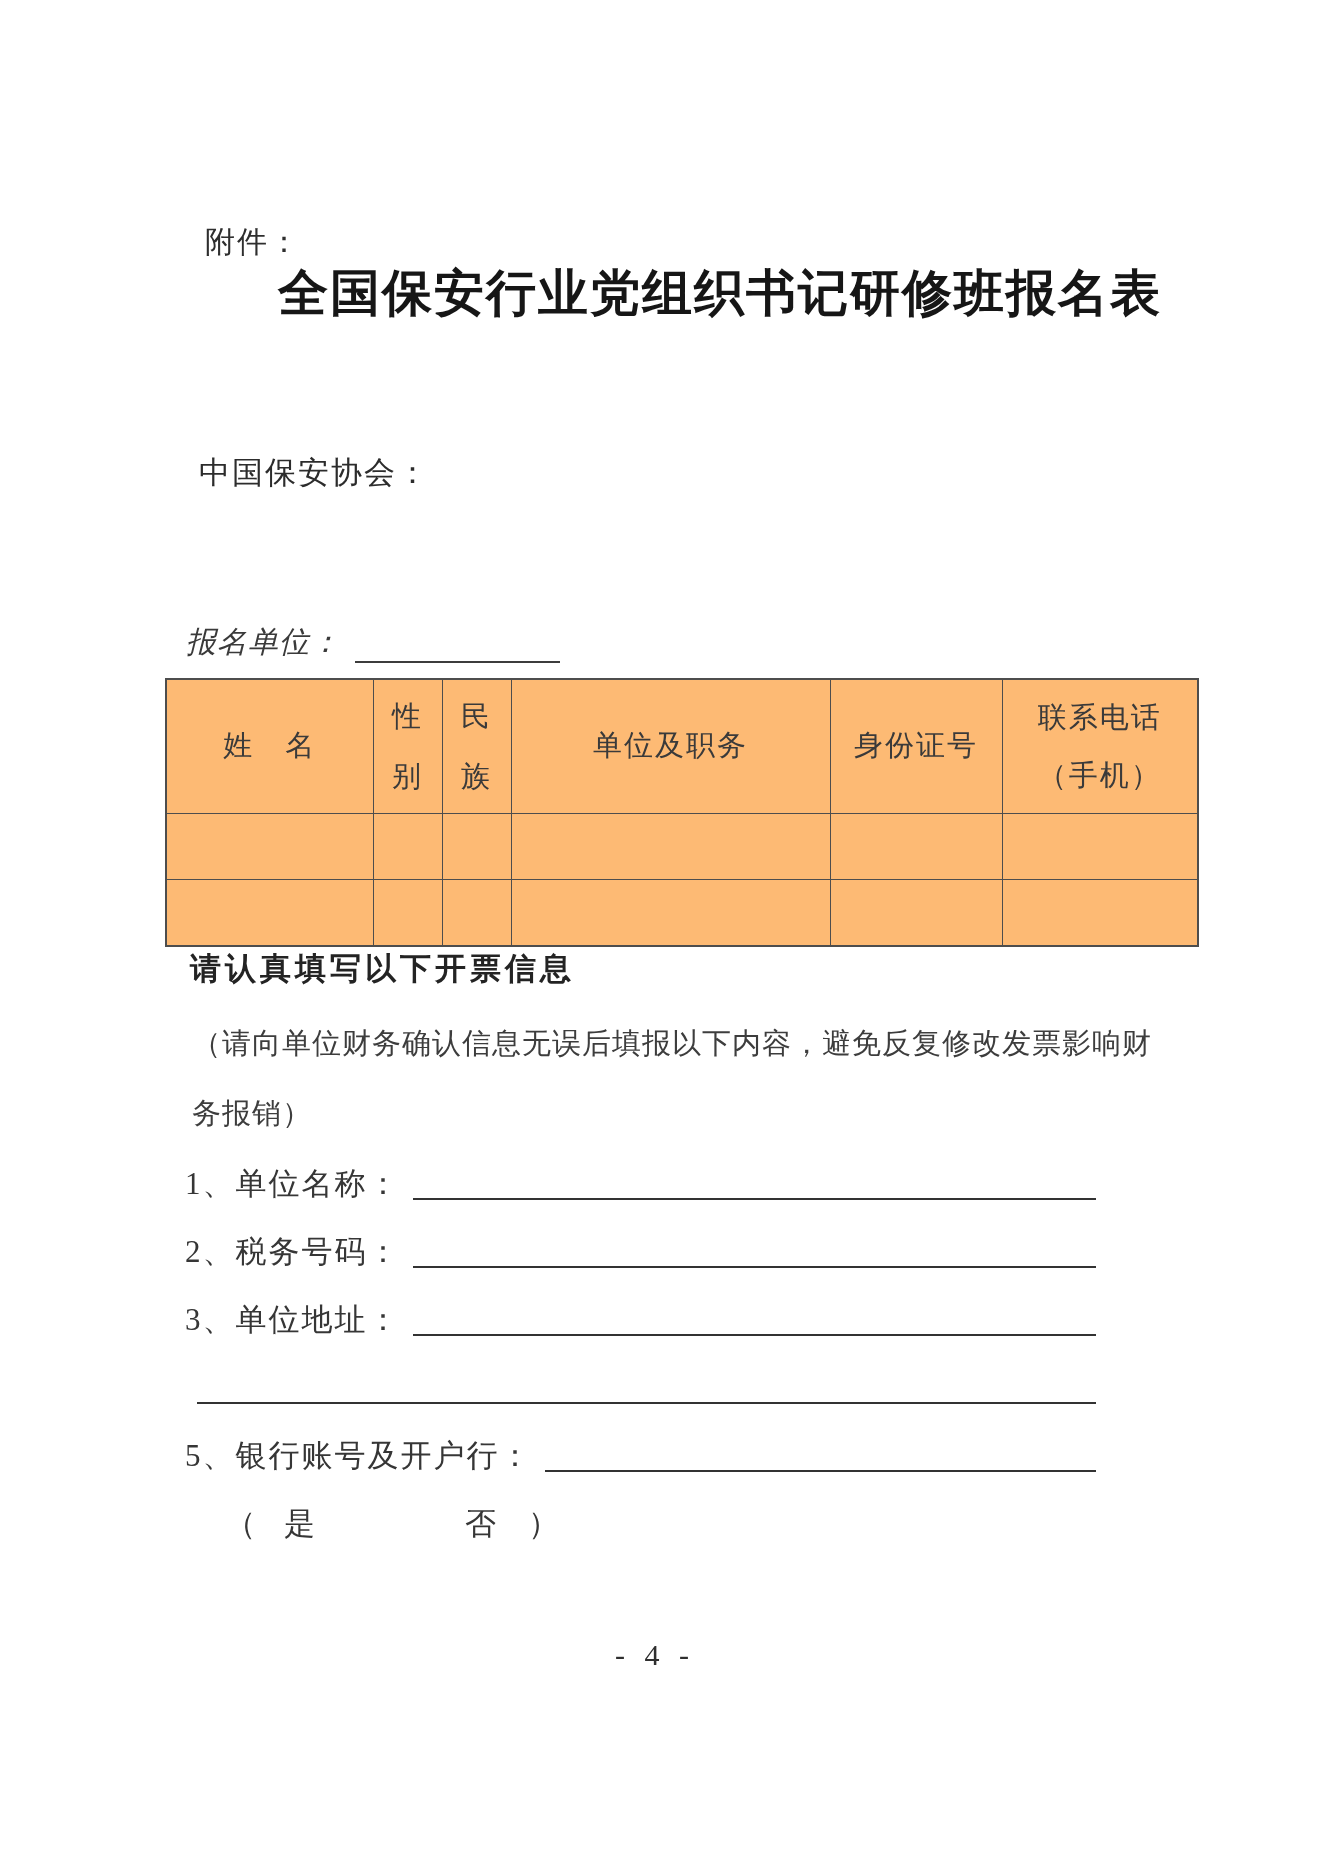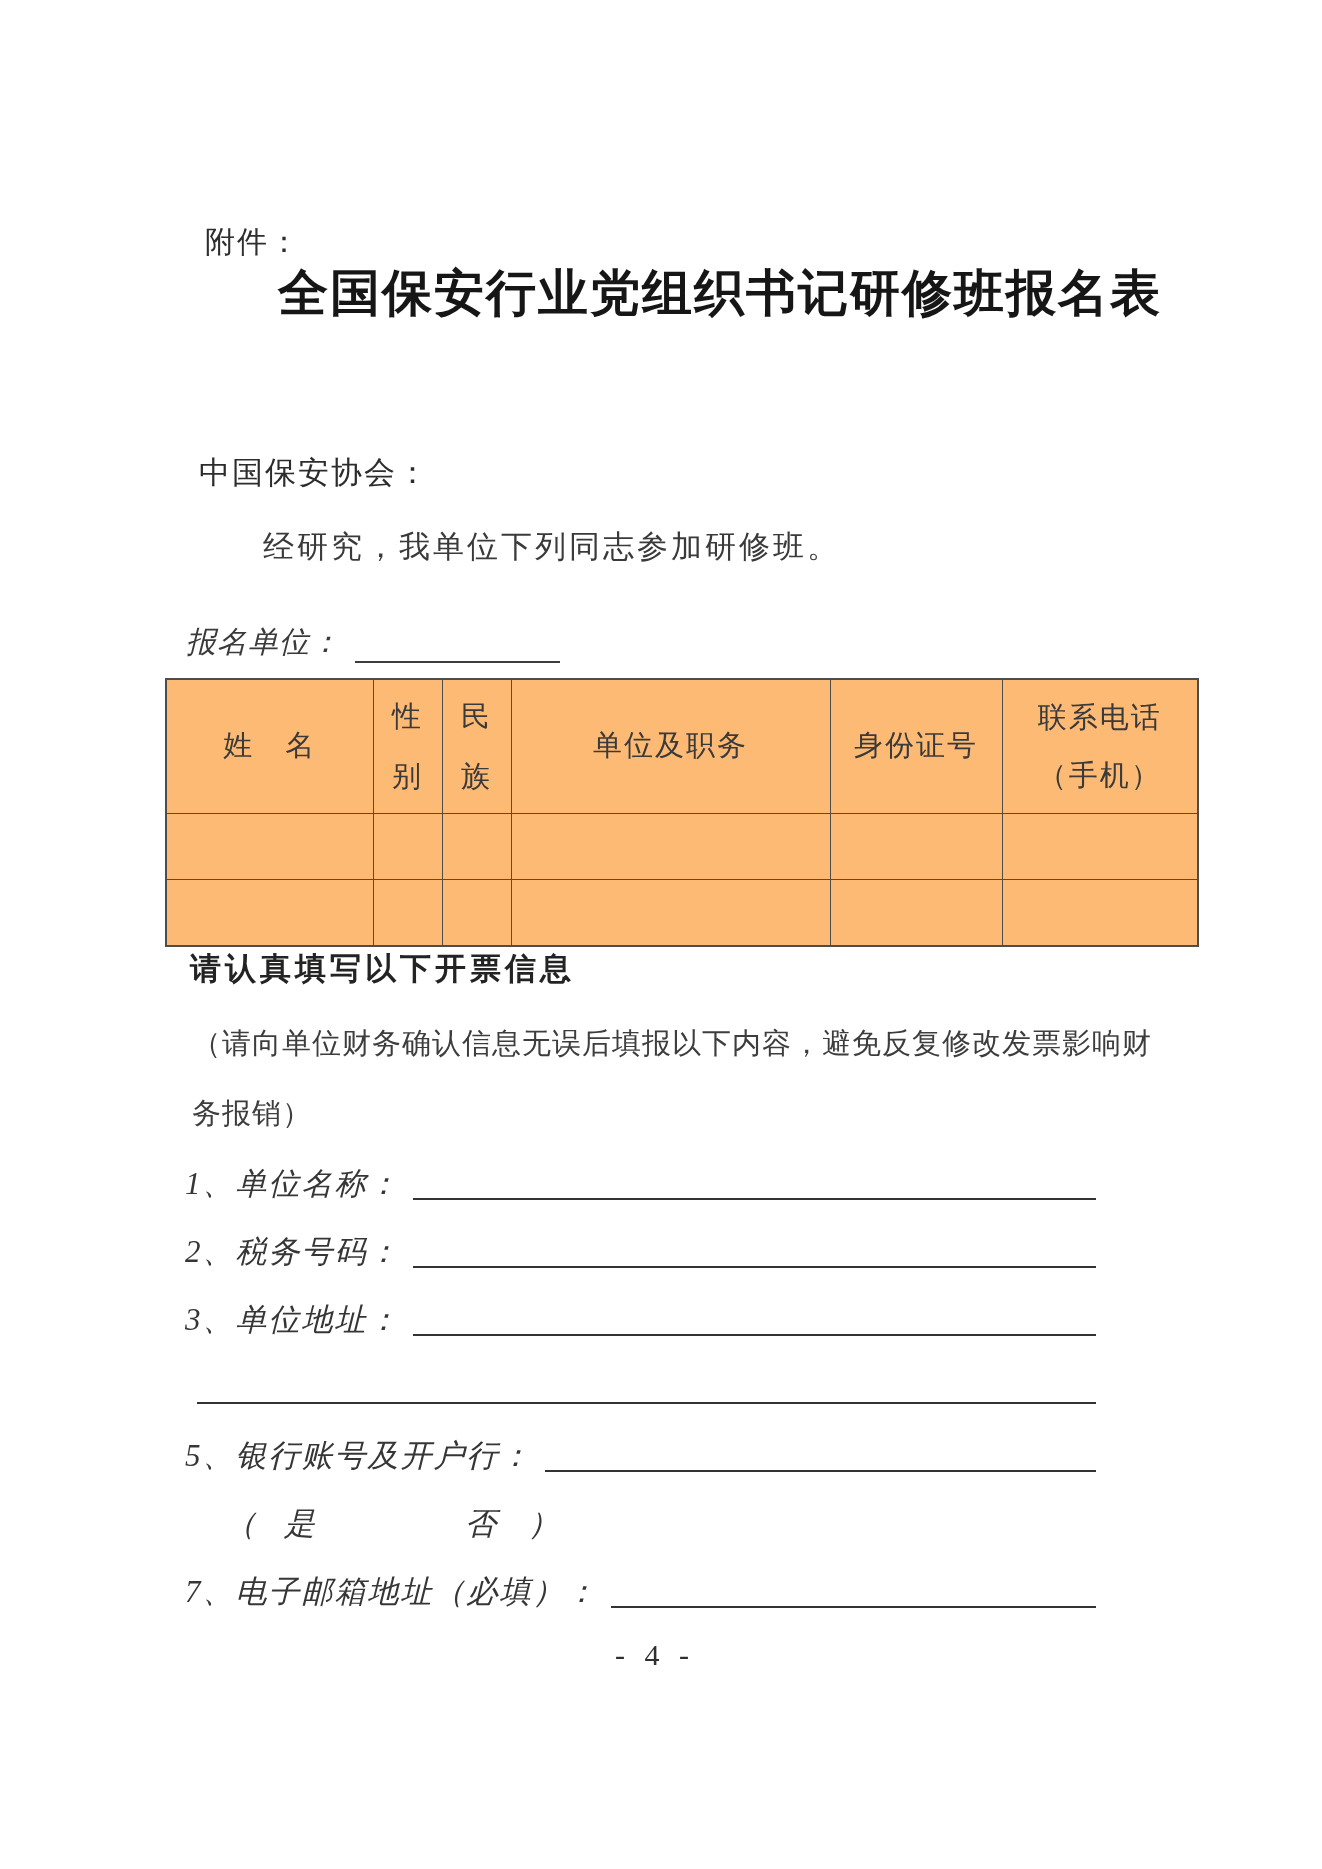--- a/index.html
+++ b/index.html
@@ -55,21 +55,21 @@
     font-size:31px; font-weight:bold; color:#232323; letter-spacing:4px;
   }
   .invoice-note {
     position:absolute; left:192px; top:1008px; width:960px;
     font-size:29px; letter-spacing:1px; line-height:70px; color:#3d3d3d;
   }
 
   .items { position:absolute; left:185px; top:1138px; width:911px; }
   .item-row {
     display:flex; align-items:flex-end; height:68px;
-    font-size:31px; letter-spacing:2px; color:#363636;font-style:italic;
+    font-size:31px; letter-spacing:2px; color:#363636;
   }
   .item-row .lbl { white-space:nowrap; line-height:44px; }
   .item-row .fill {
     flex:1; min-width:0; border-bottom:2px solid #333333;
     margin:0 0 6px 12px; height:1px;
   }
   .opt { line-height:44px; }
   .op-open  { margin-left:40px; }
   .op-yes   { margin-left:26px; }
   .op-no    { margin-left:148px; }
@@ -84,21 +84,20 @@
 <body>
 
 <div class="page">
 
   <div class="attachment sans">附件：</div>
 
   <h1 class="title">全国保安行业党组织书记研修班报名表</h1>
 
   <div class="salutation sans">中国保安协会：</div>
 
-  <div class="intro">经研究，我单位下列同志参加研修班。</div>
 
   <div class="regunit">
     <span>报名单位：</span><span class="blank"></span>
   </div>
 
   <table class="roster">
     <colgroup>
       <col style="width:207px">
         <col style="width:69px">
         <col style="width:69px">
@@ -172,22 +171,18 @@
       <span class="fill"></span>
     </div>
 
     <div class="item-row">
       <span class="opt op-open">（</span>
       <span class="opt op-yes">是</span>
       <span class="opt op-no">否</span>
       <span class="opt op-close">）</span>
     </div>
 
-    <div class="item-row">
-      <span class="lbl">7、电子邮箱地址（必填）：</span>
-      <span class="fill"></span>
-    </div>
 
   </div>
 
   <div class="page-number">- 4 -</div>
 
 </div>
 
 </body></html>

